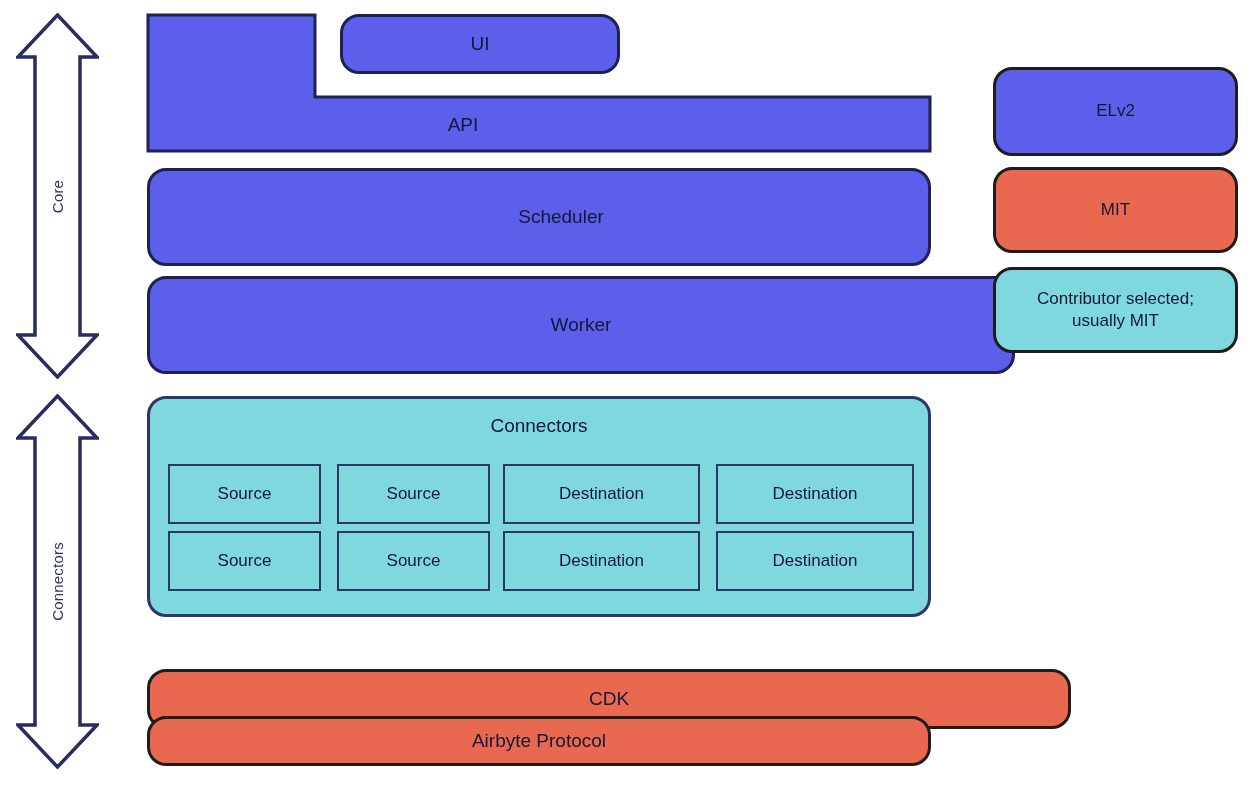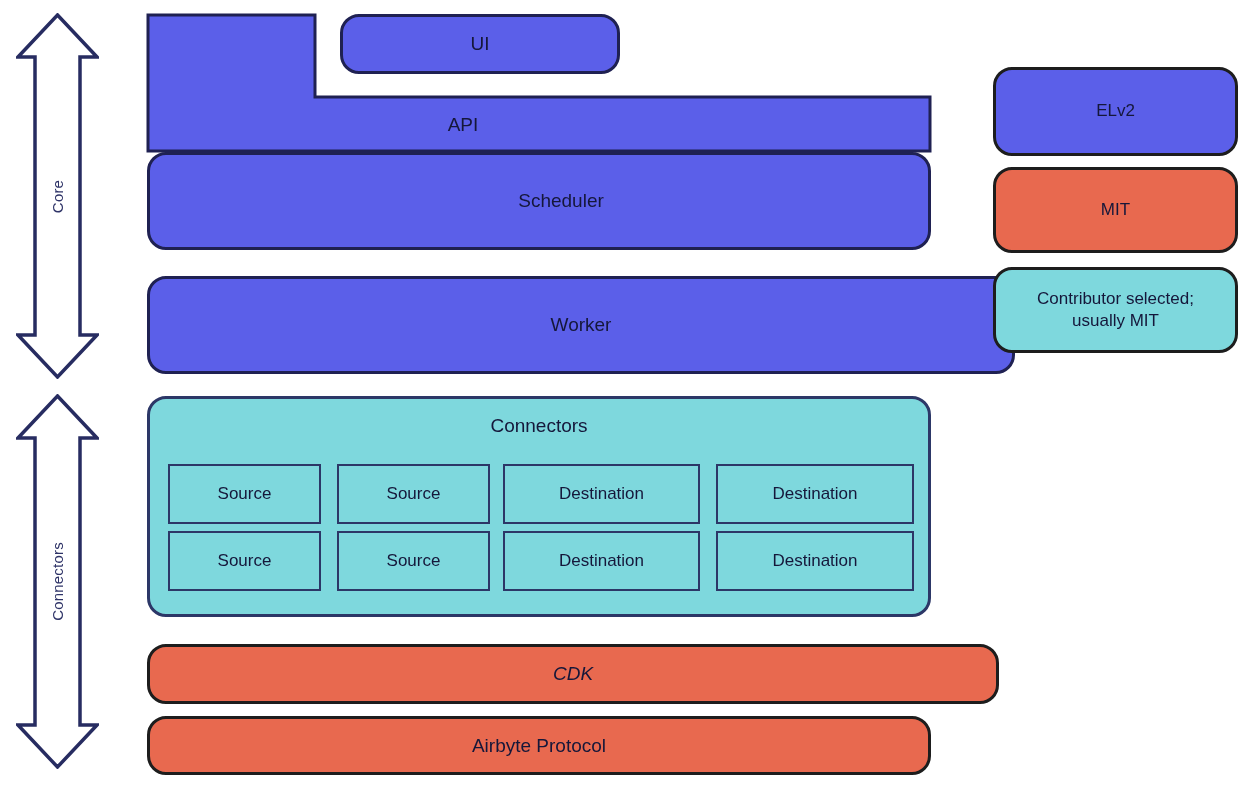--- a/index.html
+++ b/index.html
@@ -97,45 +97,45 @@
 
   <svg style="left:146px; top:13px;" width="786" height="140" viewBox="0 0 786 140">
     <polygon class="api-poly" points="2,2 169,2 169,84 784,84 784,138 2,138"></polygon>
   </svg>
   <div class="api-label">API</div>
 
   <div class="box blue" style="left:340px; top:14px; width:280px; height:60px;">
     <span>UI</span>
   </div>
 
-  <div class="box blue" style="left:147px; top:152px; width:784px; height:98px;padding-left:44px;">
+  <div class="box blue" style="left:147px; top:168px; width:784px; height:98px;padding-left:44px;">
     <span>Scheduler</span>
   </div>
   <div class="box blue" style="left:147px; top:276px; width:868px; height:98px;align-items:center;">
     <span>Worker</span>
   </div>
 
   <div class="box teal connectors-container" style="left:147px; top:396px; width:784px; height:221px;">
     <div class="connectors-title">Connectors</div>
 
     <div class="cell" style="left:18px;  top:65px;  width:153px;">Source</div>
     <div class="cell" style="left:187px; top:65px;  width:153px;">Source</div>
     <div class="cell" style="left:353px; top:65px;  width:197px;">Destination</div>
     <div class="cell" style="left:566px; top:65px;  width:198px;">Destination</div>
 
     <div class="cell" style="left:18px;  top:132px; width:153px;">Source</div>
     <div class="cell" style="left:187px; top:132px; width:153px;">Source</div>
     <div class="cell" style="left:353px; top:132px; width:197px;">Destination</div>
     <div class="cell" style="left:566px; top:132px; width:198px;">Destination</div>
   </div>
 
-  <div class="box orange" style="left:147px; top:644px; width:852px; height:60px;font-style:italic;">
+  <div class="box orange" style="left:147px; top:669px; width:924px; height:60px;">
     <span>CDK</span>
   </div>
-  <div class="box orange" style="left:147px; top:716px; width:784px; height:59px;">
+  <div class="box orange" style="left:147px; top:716px; width:784px; height:50px;">
     <span>Airbyte Protocol</span>
   </div>
 
   <div class="box blue legend-box" style="left:993px; top:67px; width:245px; height:89px; border-color:#1d1d1d;">
     <span>ELv2</span>
   </div>
   <div class="box orange legend-box" style="left:993px; top:167px; width:245px; height:86px;">
     <span>MIT</span>
   </div>
   <div class="box teal legend-box" style="left:993px; top:267px; width:245px; height:86px; border-color:#1d1d1d;">

